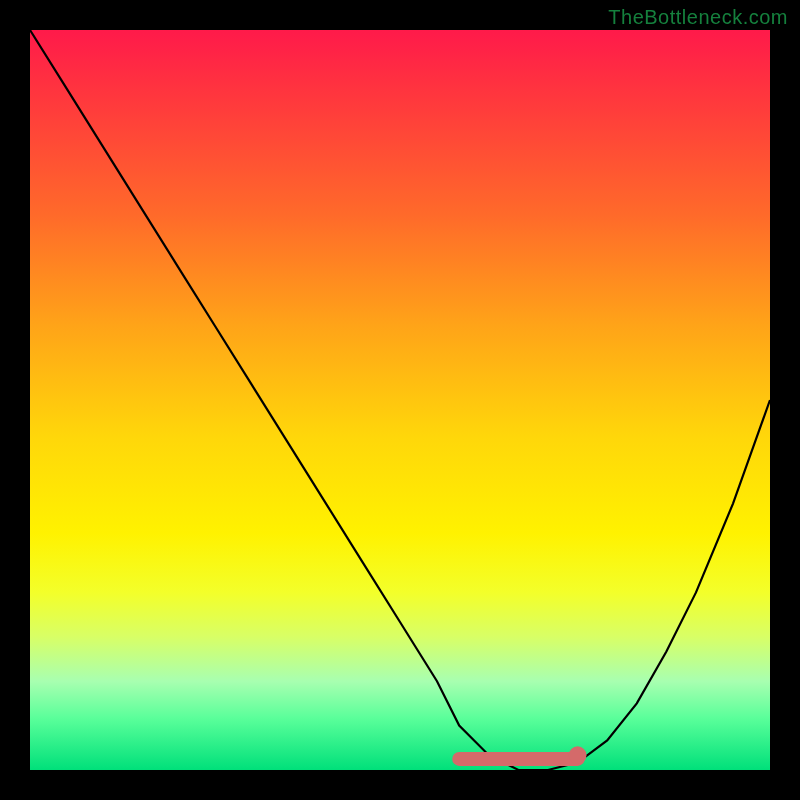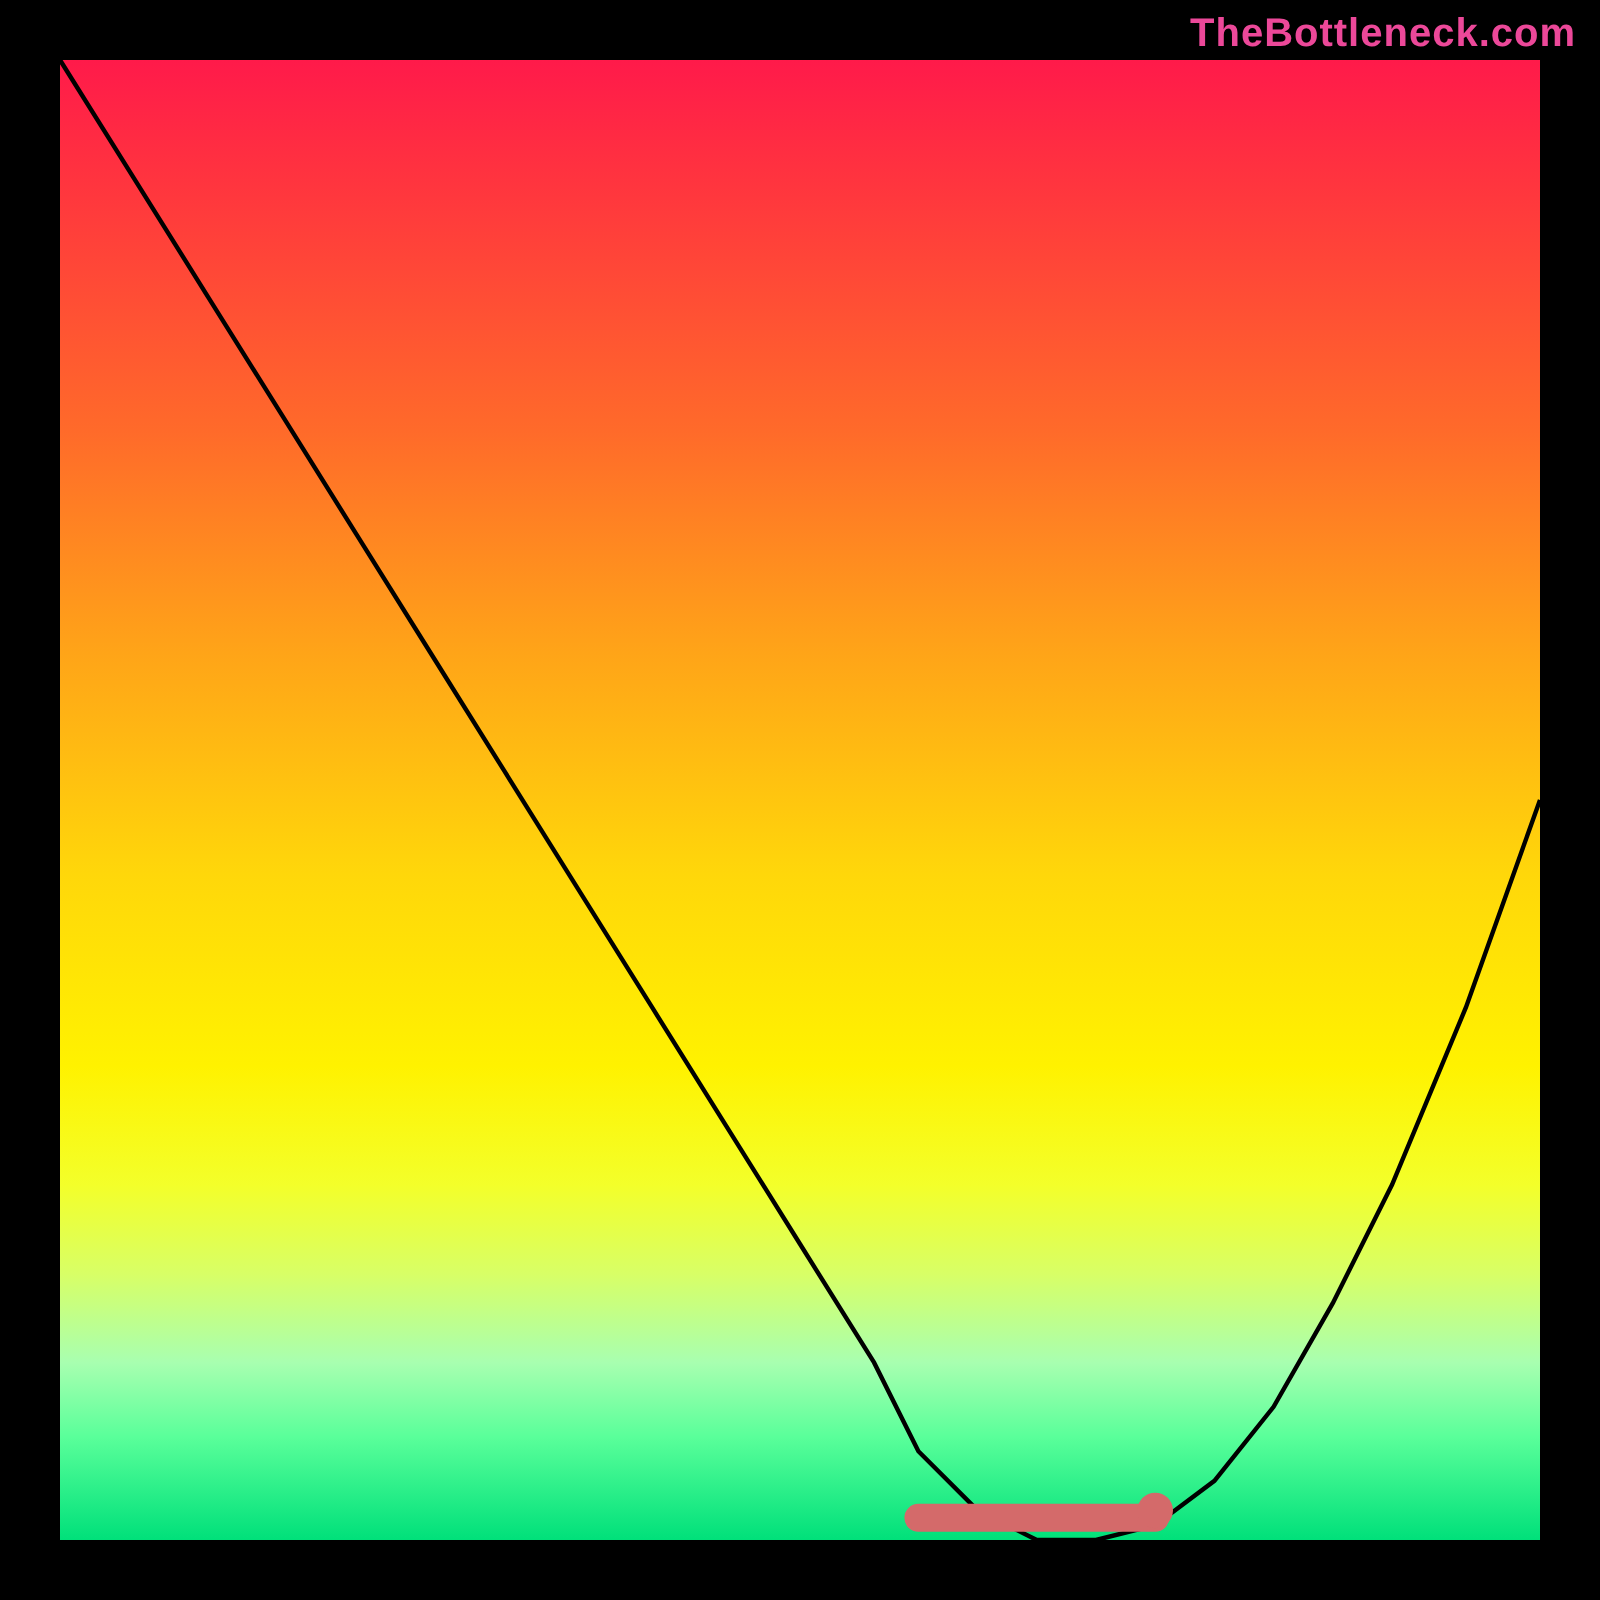--- a/index.html
+++ b/index.html
@@ -13,23 +13,23 @@
   }
   .container {
     position: relative;
     width: 800px;
     height: 800px;
   }
   .watermark {
     position: absolute;
     top: 6px;
     right: 12px;
-    color: #ec4899;
+    color: #15803d;
     font-size: 20px;
-    font-weight: 700;
+    font-weight: 400;
     letter-spacing: 0.5px;
     z-index: 10;
   }
   .plot-area {
     position: absolute;
     left: 30px;
     top: 30px;
     width: 740px;
     height: 740px;
     background: linear-gradient(to bottom,

